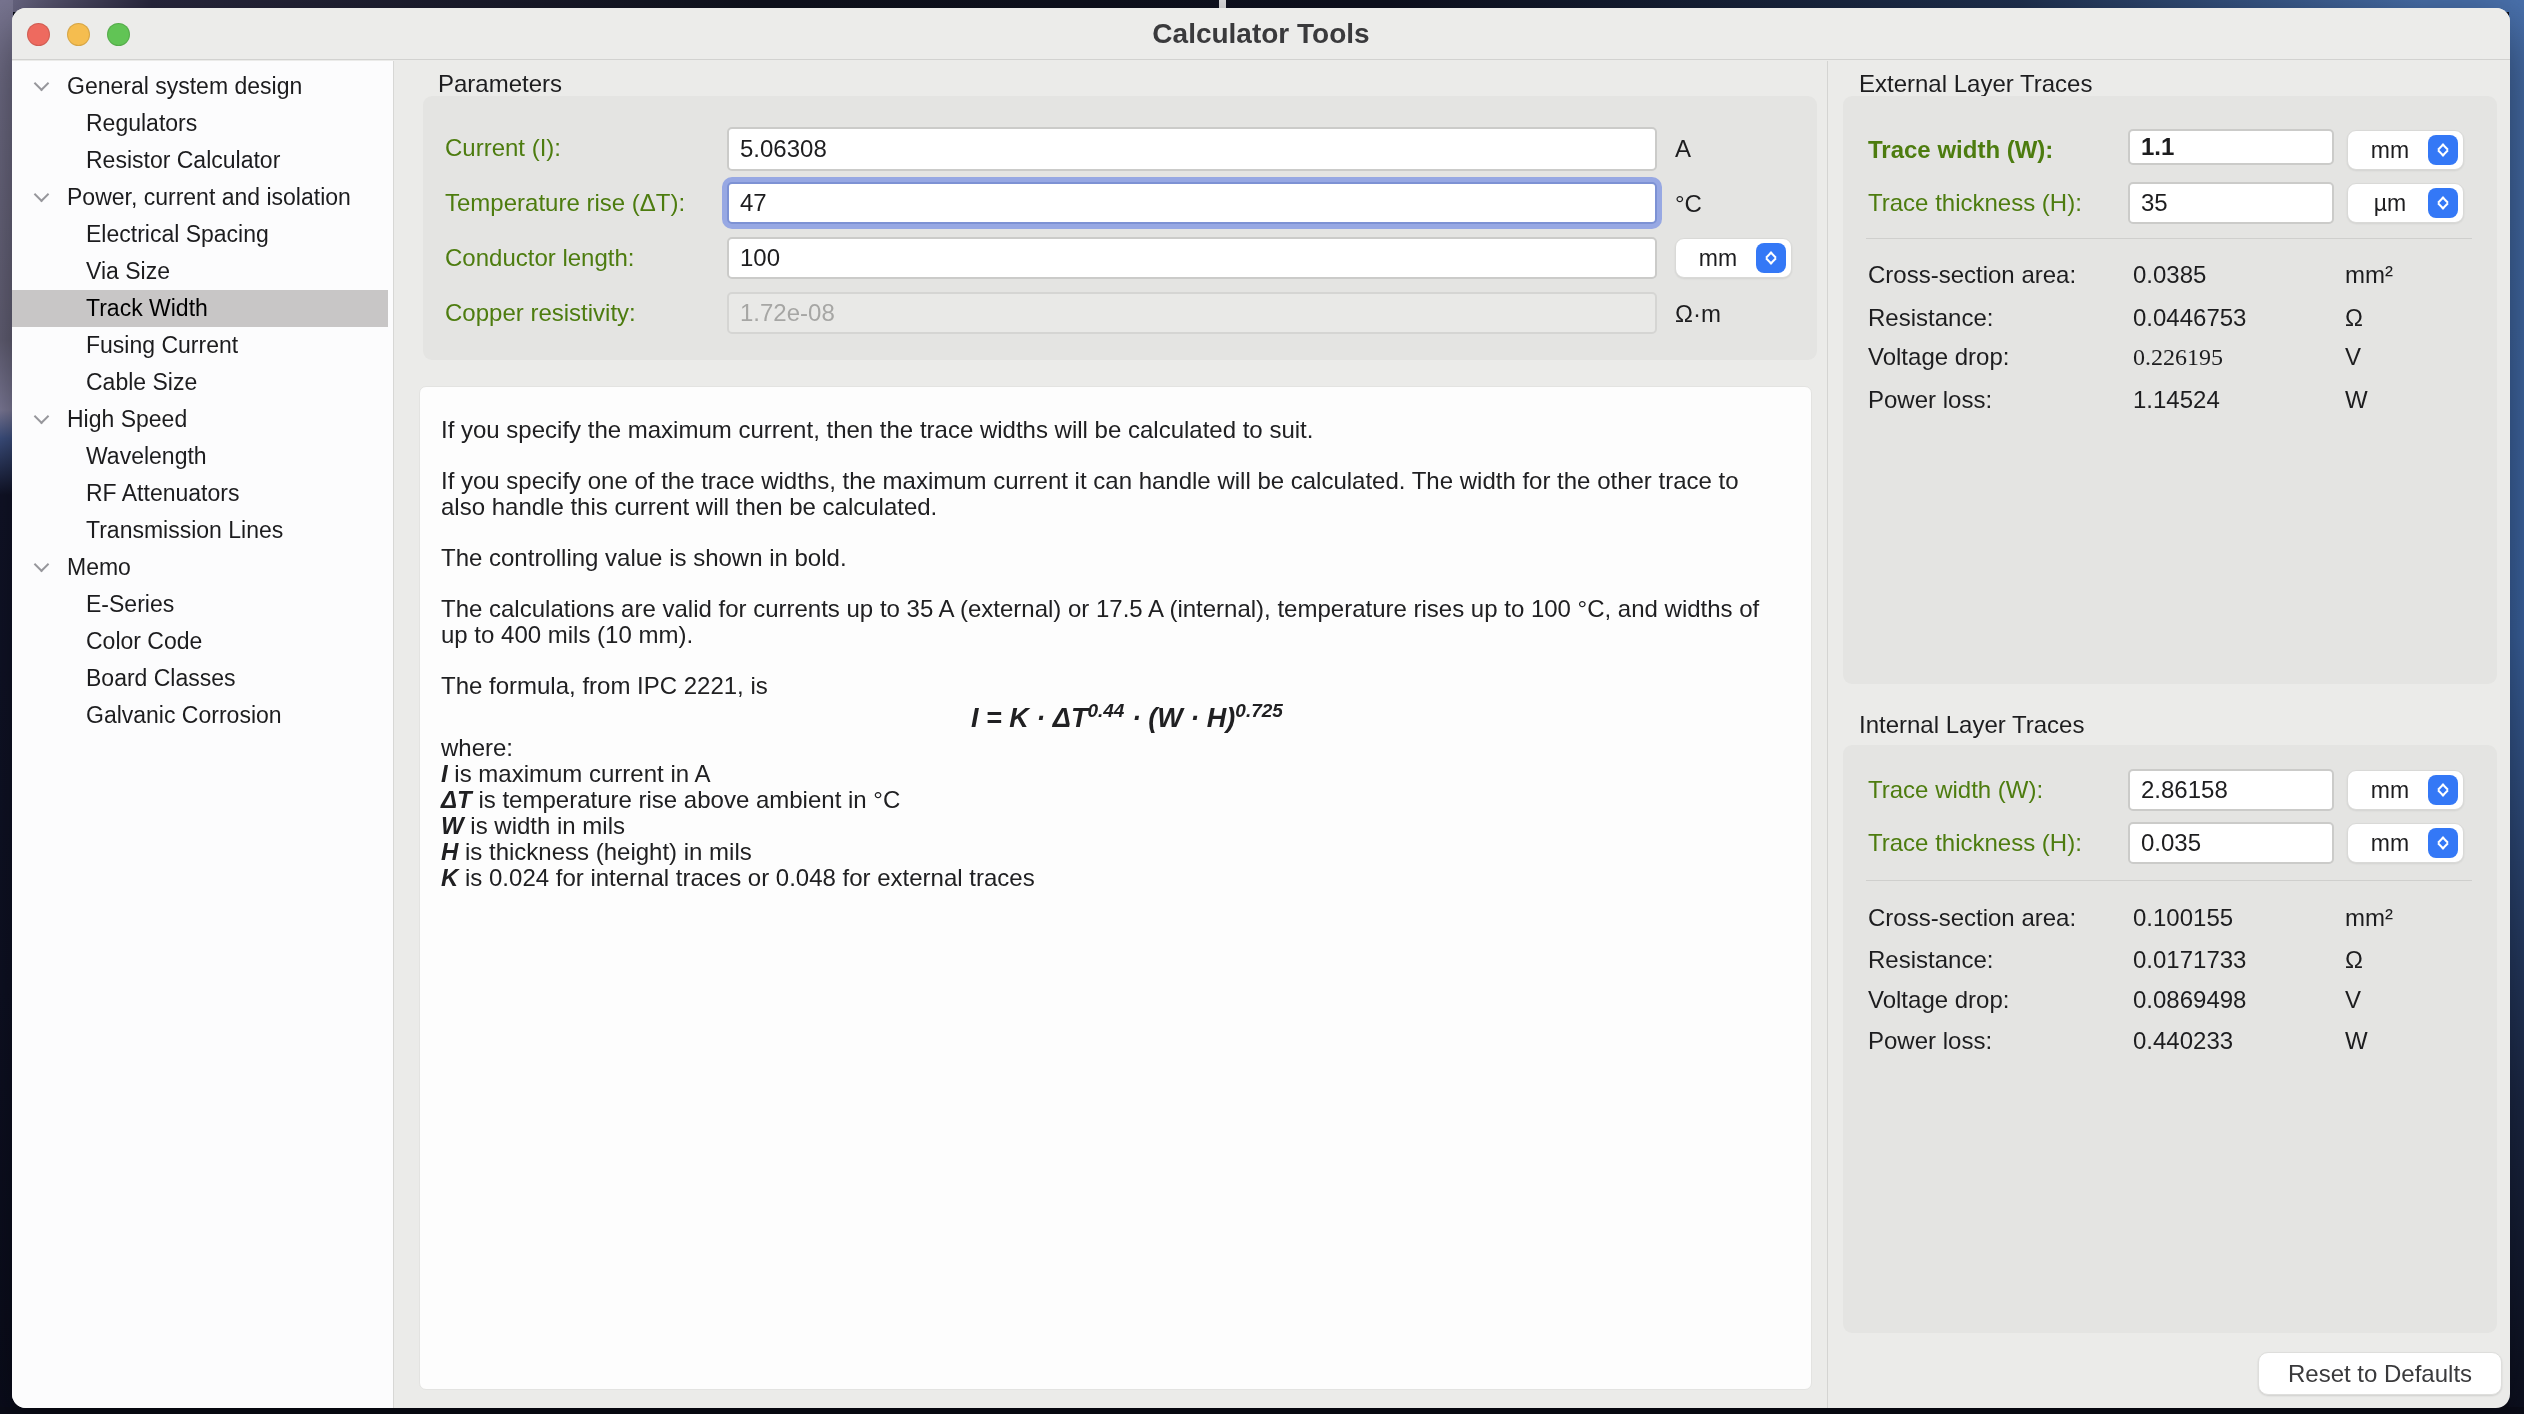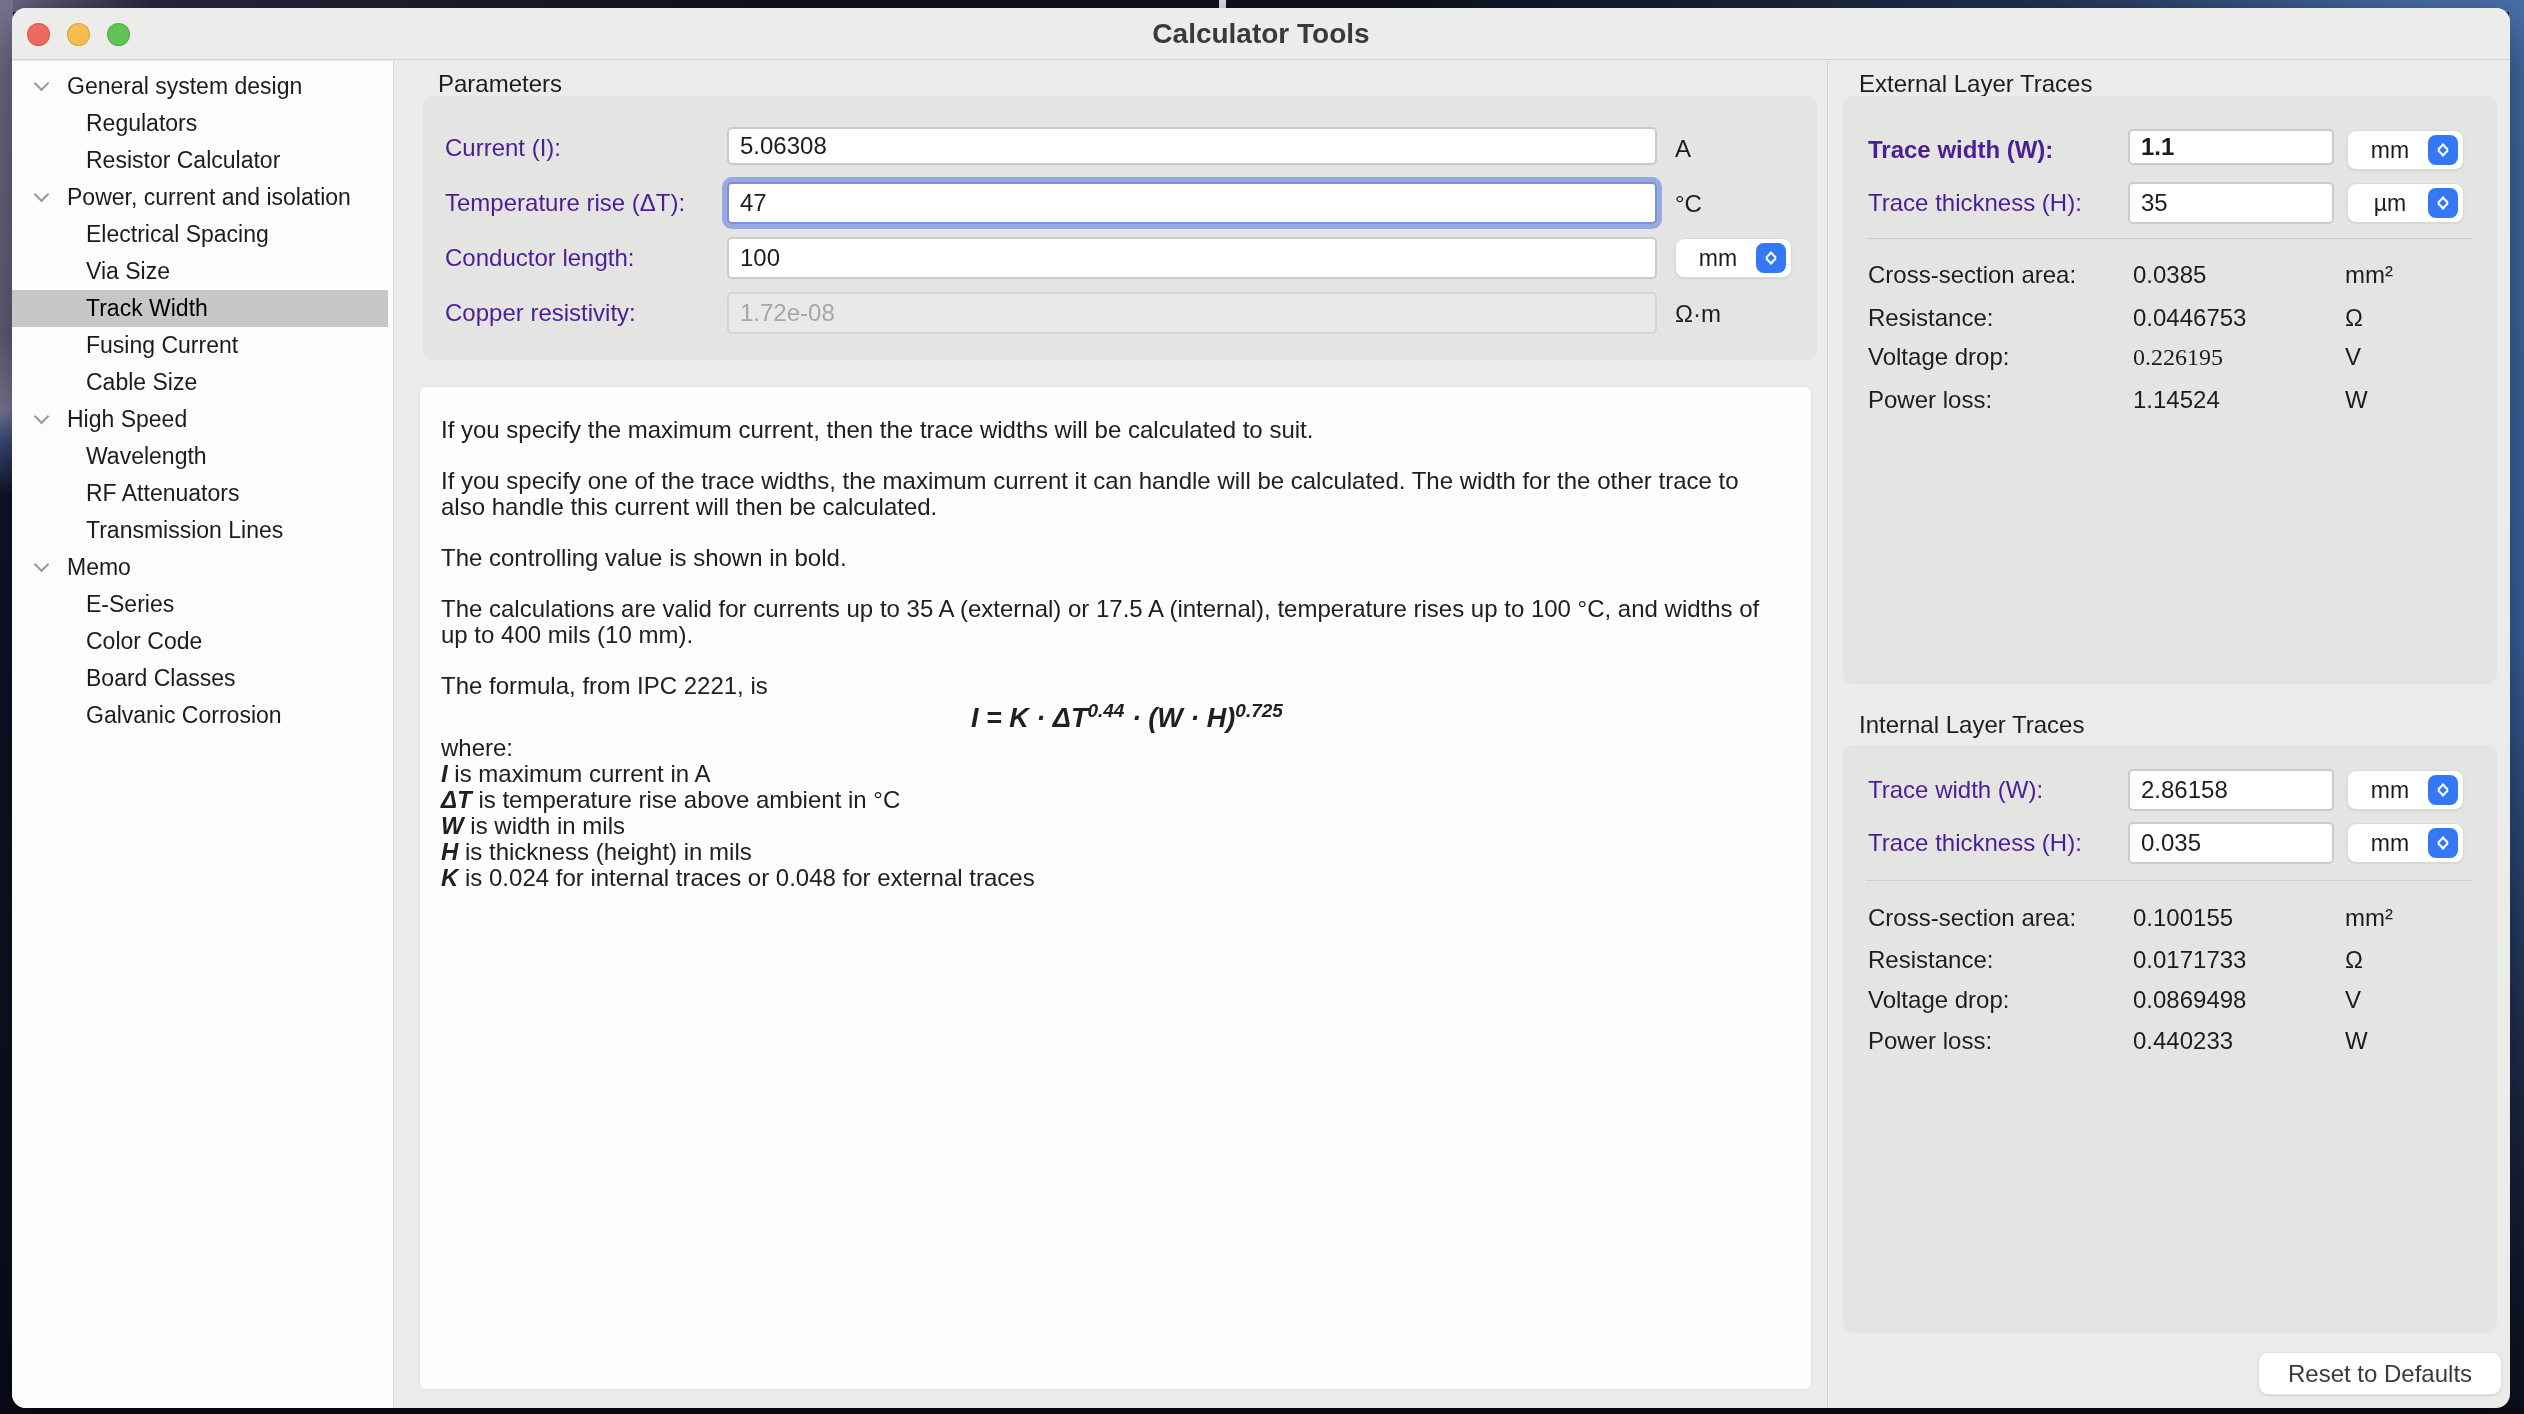--- a/index.html
+++ b/index.html
@@ -57,21 +57,21 @@
   }
   .tree-row.selected { background:#c8c6c6; color:#000000; margin-right:5px; }
 
   
   .group-label { position:absolute; font-size:24px; color:#1d1d1f;text-align:center; }
   .panel { position:absolute; background:#e4e4e2; border-radius:9px; }
   .vdivider { position:absolute; left:1815px; top:53px; width:1px; height:1347px; background:#d4d4d2; }
 
   
   .frow { position:absolute; height:44px; display:flex; align-items:center; }
-  .flabel { font-size:24px; color:#4c1d95;text-align:center; }
+  .flabel { font-size:24px; color:#4d7c0f;text-align:center; }
   .bold { font-weight:bold; }
   .tfield {
     position:absolute; background:#ffffff; border:2px solid #cbcbc9; border-radius:5px;
     font-size:24px; color:#1d1d1f; display:flex; align-items:center; padding-left:11px;
   }
   .tfield.focused { border:2px solid #7d92d4; box-shadow:0 0 0 5px #97a8e3; }
   .tfield.disabled { background:#e9e9e7; border-color:#d5d5d3; color:#a6a6a4; }
   .unit-text { position:absolute; font-size:24px; color:#1d1d1f; }
 
   
@@ -196,21 +196,21 @@
   </div>
 
   <div class="vdivider"></div>
 
   <div class="group-label" style="left:426px; top:62px;">Parameters</div>
   <div class="panel" style="left:411px; top:88px; width:1394px; height:264px;"></div>
 
   <div class="frow" style="left:433px; top:118px; width:1360px;">
     <span class="flabel">Current (I):</span>
   </div>
-  <div class="tfield" style="left:715px; top:119px; width:930px; height:38px;">
+  <div class="tfield" style="left:715px; top:119px; width:930px; height:44px;">
     <span>5.06308</span>
   </div>
   <div class="unit-text" style="left:1663px; top:127px;">A</div>
 
   <div class="frow" style="left:433px; top:173px; width:1360px;">
     <span class="flabel">Temperature rise (ΔT):</span>
   </div>
   <div class="tfield focused" style="left:715px; top:174px; width:930px; height:42px;">
     <span>47</span>
   </div>

